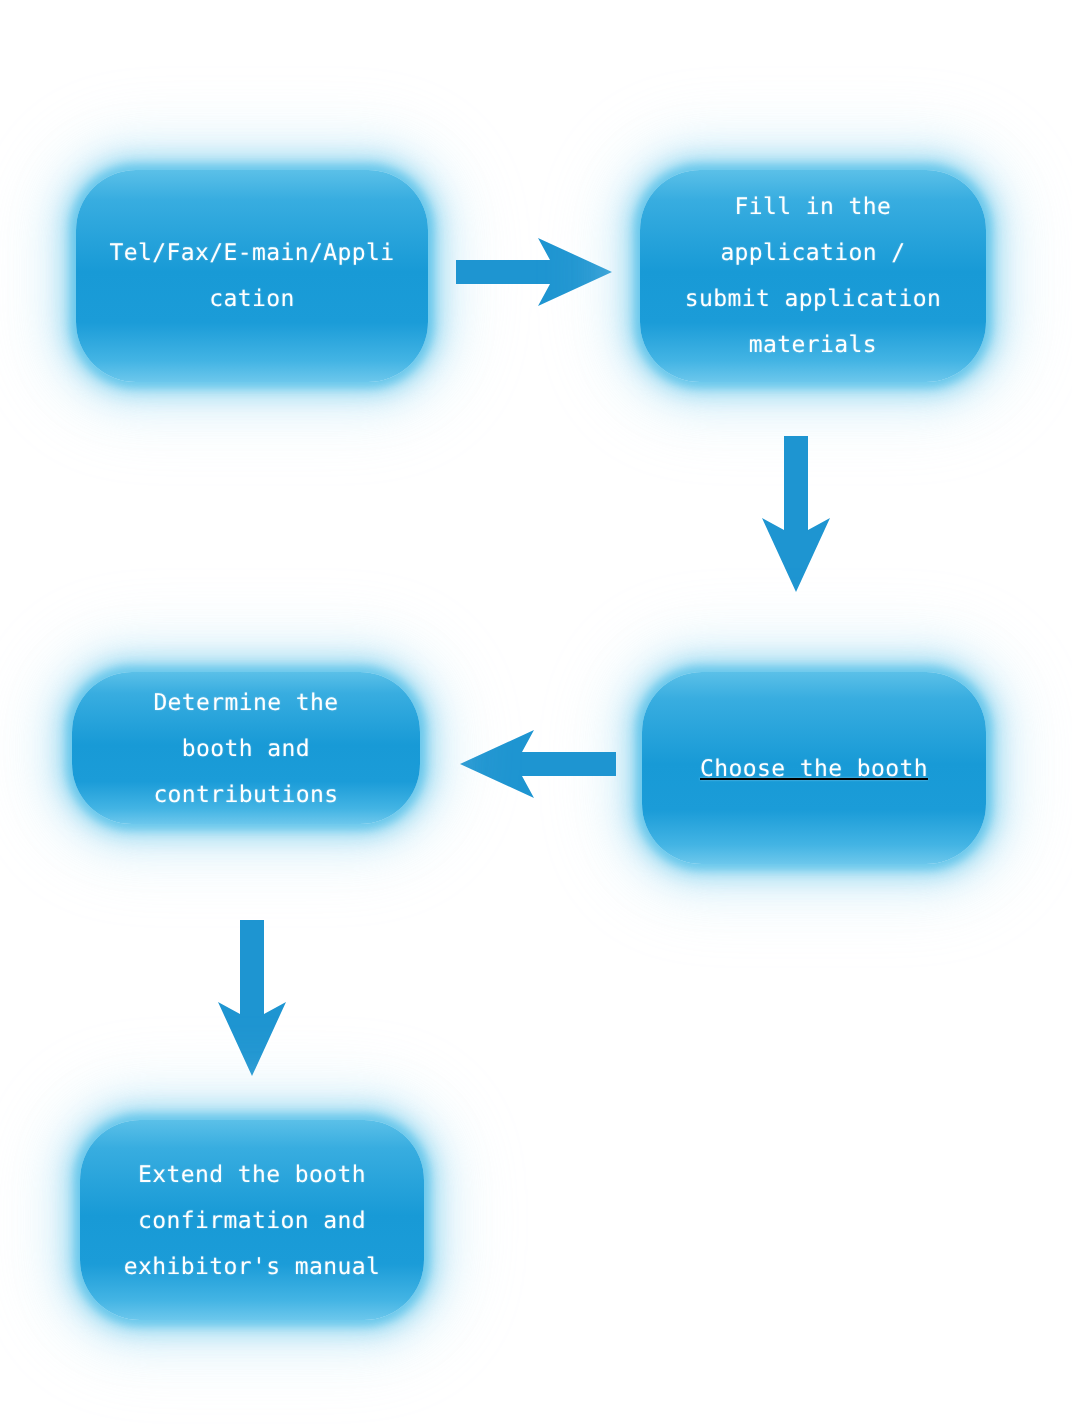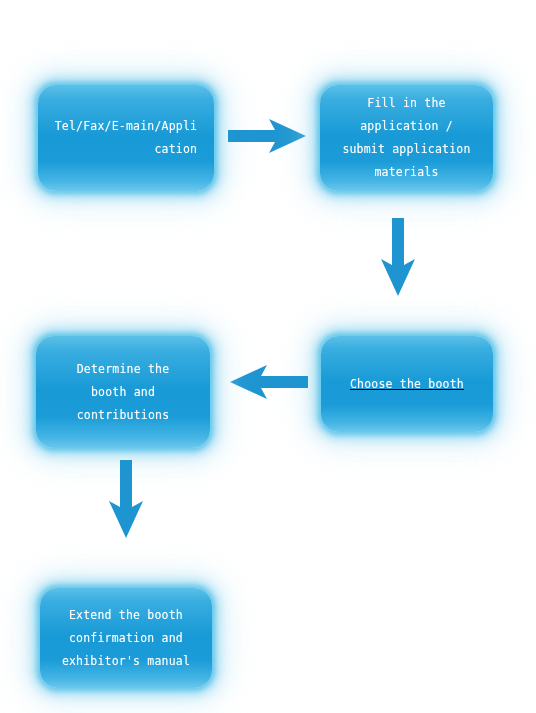--- a/index.html
+++ b/index.html
@@ -17,21 +17,21 @@
     position: relative;
     width: 536px;
     height: 713px;
     background: #ffffff;
   }
 
   
   .node {
     position: absolute;
     box-sizing: border-box;
-    border-radius: 18px;
+    border-radius: 30px;
     background: linear-gradient(180deg,
         #5bc0e8 0%,
         #38ade0 14%,
         #189ad6 48%,
         #1b9cd8 72%,
         #43b4e4 90%,
         #6cc7ec 100%);
     box-shadow:
       0 0 4px 3px rgba(96, 196, 234, 0.85),
       0 0 10px 7px rgba(120, 205, 238, 0.55),
@@ -47,25 +47,25 @@
     font-family: "DejaVu Sans Mono", monospace;
     font-size: 11.5px;
     line-height: 23px;
     letter-spacing: 0.2px;
     white-space: pre-line;
     text-shadow: 0 0 1px rgba(255,255,255,0.35);
     padding: 0 8px;
   }
 
   
-  #node-contact    { left: 38px;  top: 85px;  width: 176px; height: 106px; text-align: right; }
+  #node-contact    { left: 38px;  top: 85px;  width: 176px; height: 106px; }
   #node-fill       { left: 320px; top: 85px;  width: 173px; height: 106px; }
   #node-choose     { left: 321px; top: 336px; width: 172px; height: 96px; text-decoration: underline;  }
-  #node-determine  { left: 36px;  top: 336px; width: 174px; height: 112px;  }
-  #node-extend     { left: 40px;  top: 588px; width: 172px; height: 100px; }
+  #node-determine  { left: 36px;  top: 336px; width: 174px; height: 76px;  }
+  #node-extend     { left: 40px;  top: 560px; width: 172px; height: 100px; }
 
   
   .arrow {
     position: absolute;
     overflow: visible;
   }
   .arrow svg { display: block; }
 
   #arrow-contact-fill { left: 228px; top: 116px;  width: 80px;  height: 40px; }
   #arrow-fill-choose  { left: 378px; top: 218px;  width: 40px;  height: 80px; }

